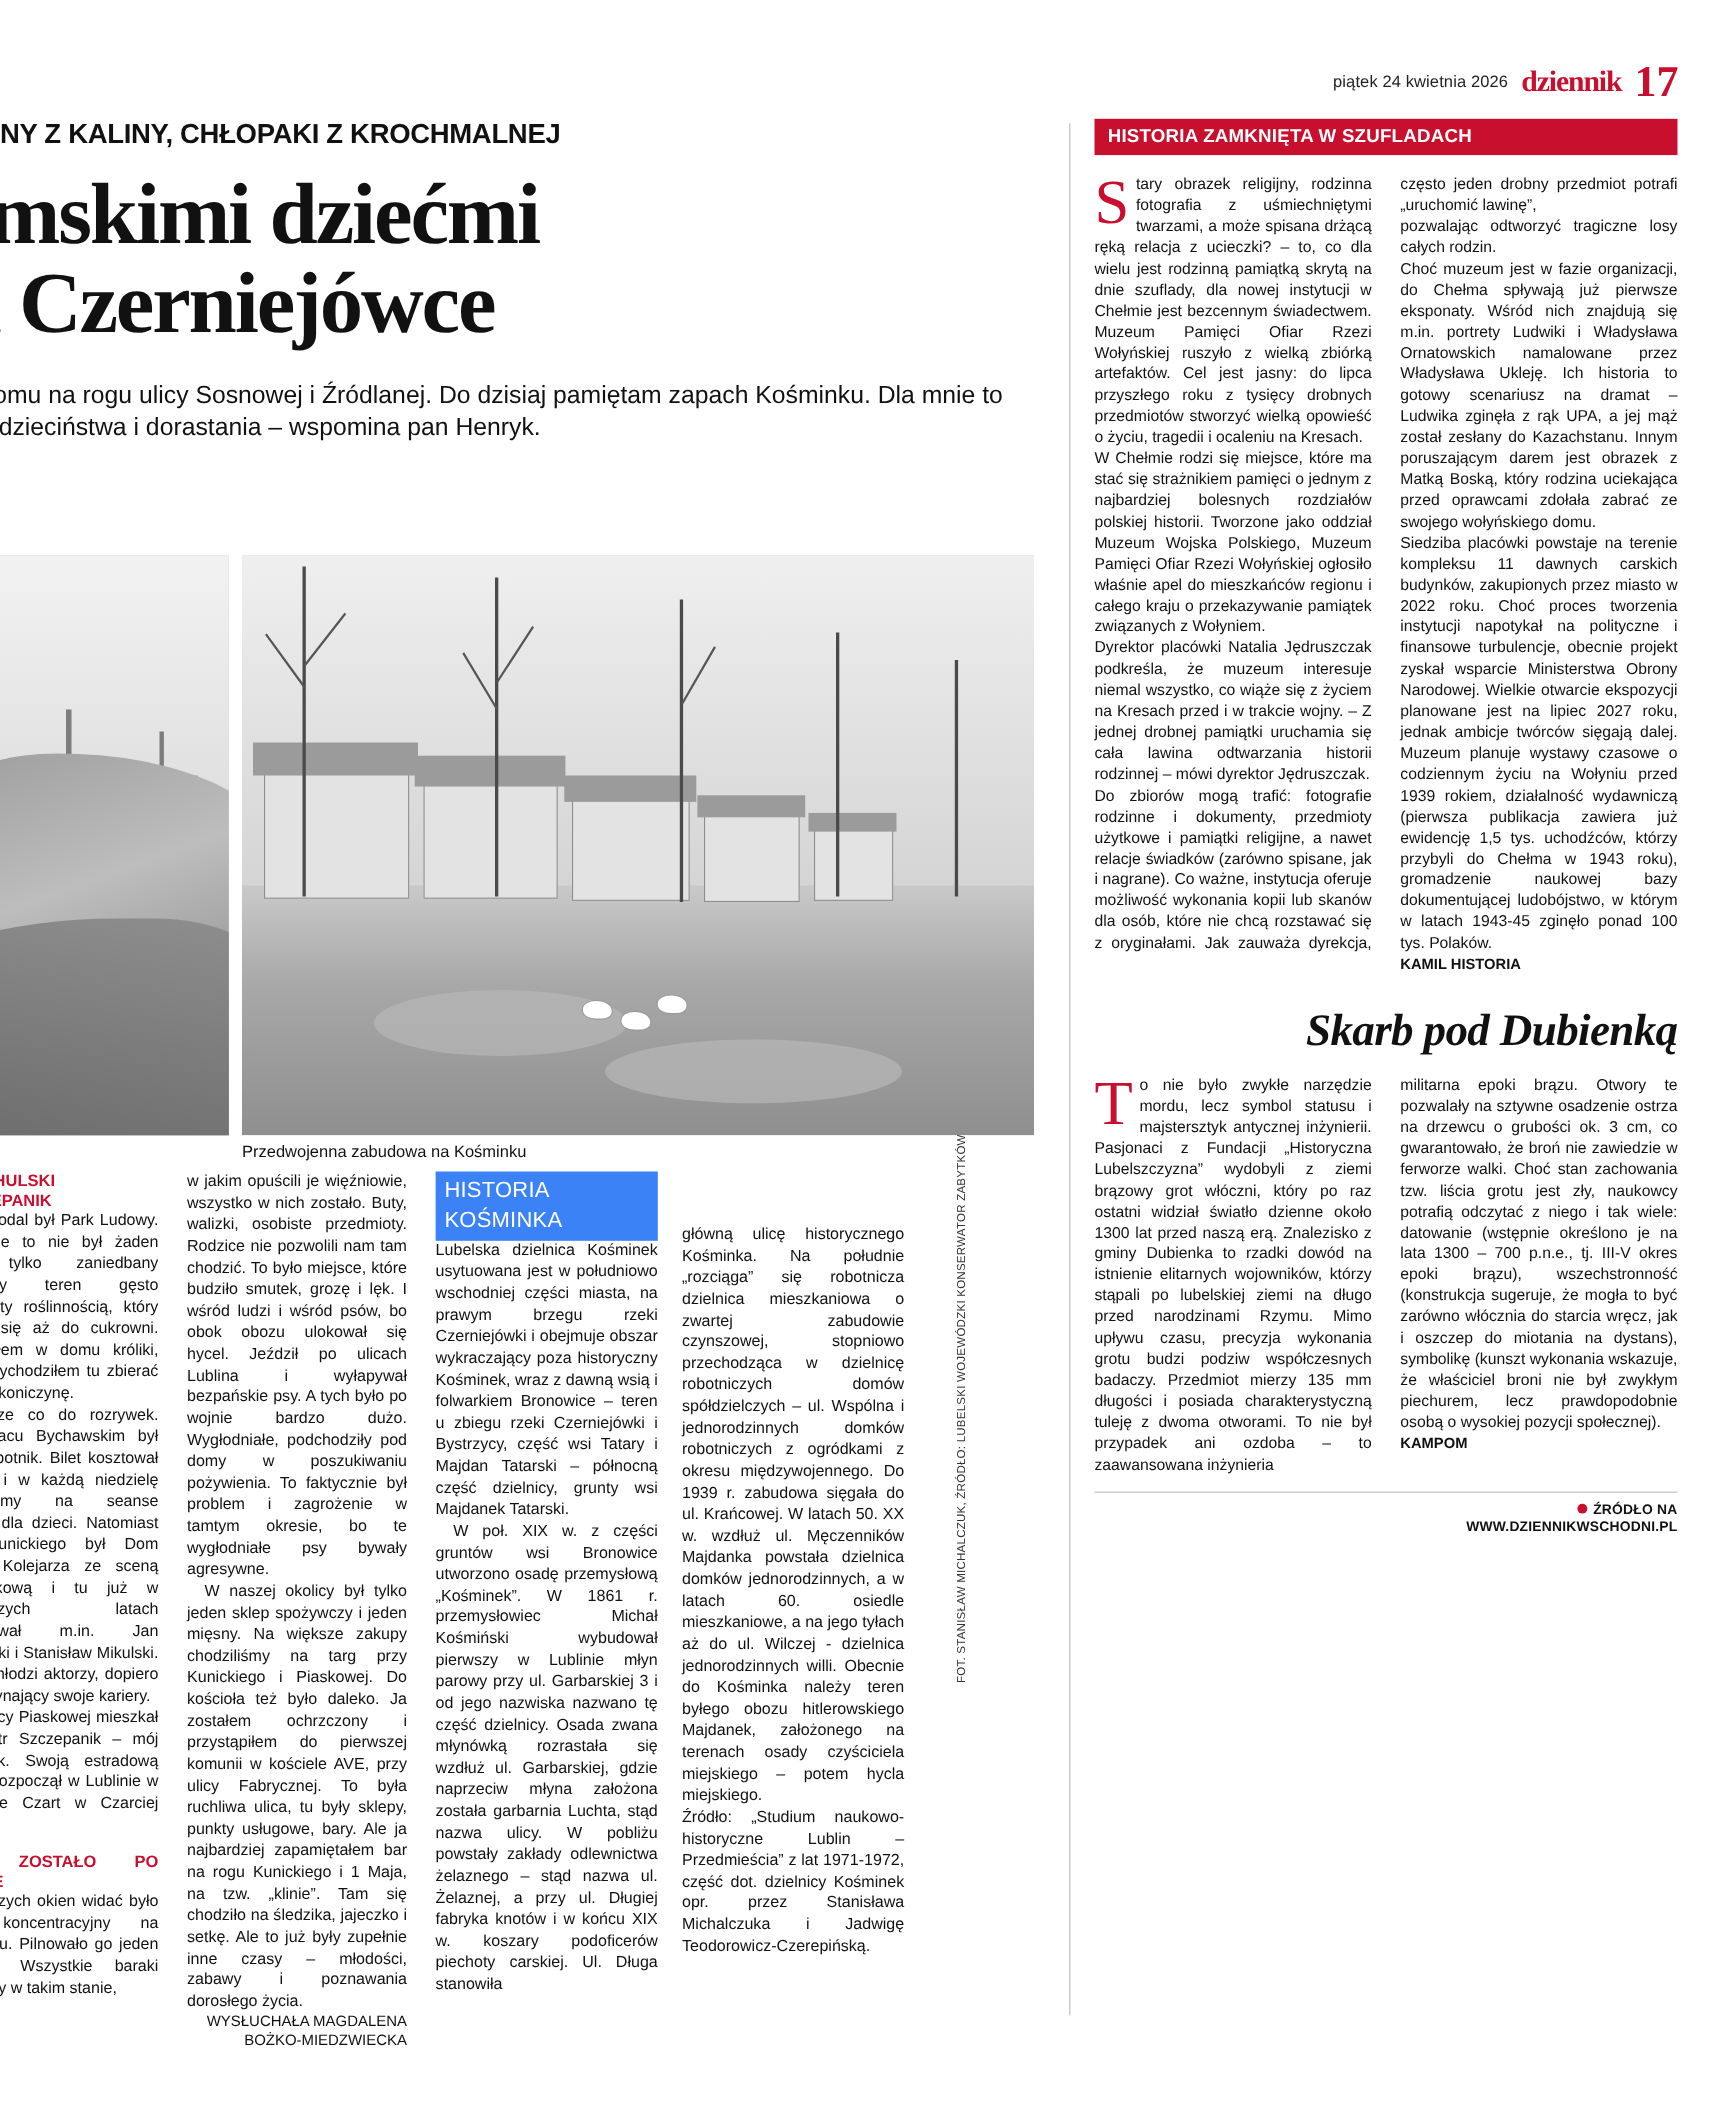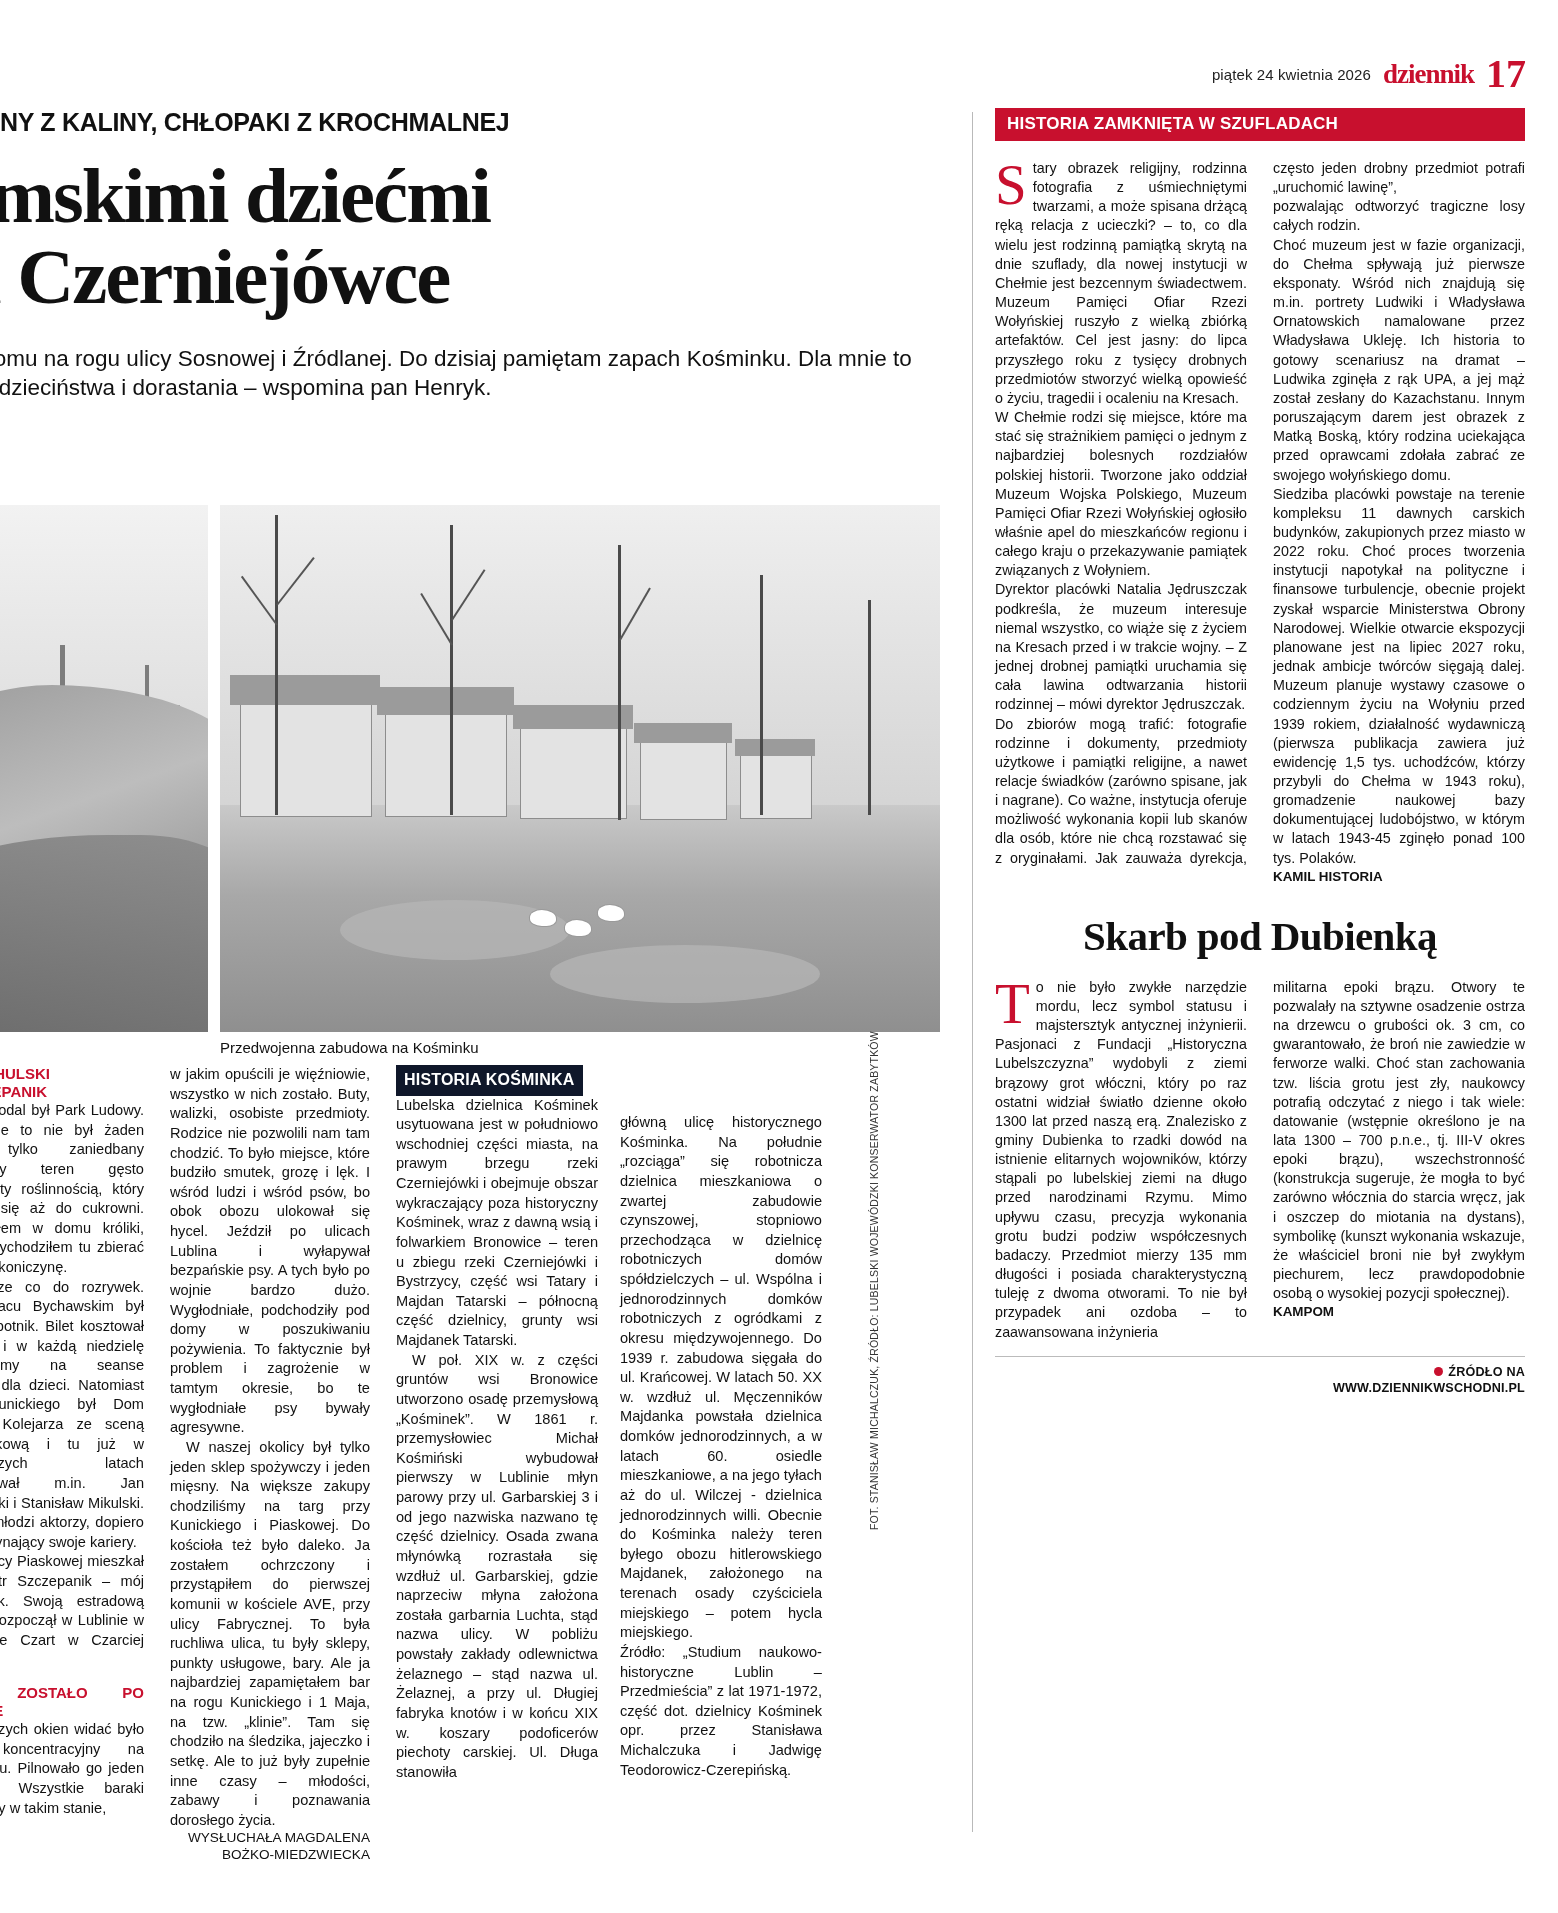--- a/index.html
+++ b/index.html
@@ -224,24 +224,24 @@
   .sign {
     text-align: right;
     font-weight: normal;
     font-size: 13.6px;
     line-height: 1.25;
     margin-top: 8px;
     text-indent: 0;
   }
 
   .boxhead {
-    background: #0f172a;
+    background: #3b82f6;
     color: #fff;
-    font-weight: bold;
-    font-size: 16px;
+    font-weight: normal;
+    font-size: 20px;
     padding: 4px 8px 5px 8px;
     display: inline-block;
     letter-spacing: 0.2px;
   }
   .boxtext {
     margin-top: 10px;
   }
 
   
   .vrule {
@@ -298,23 +298,24 @@
   }
   .byline {
     font-weight: bold;
     font-size: 13.4px;
     margin-top: 6px;
   }
   .r-headline2 {
     font-family: "Liberation Serif", serif;
     font-weight: bold;
     font-size: 41px;
-    text-align: center;
+    text-align: right;
     margin-top: 26px;
     letter-spacing: -0.6px;
+    font-style: italic;
   }
   .more {
     margin-top: 14px;
     border-top: 1px solid #bbb;
     padding-top: 8px;
     text-align: right;
     font-size: 12.6px;
     font-weight: bold;
     letter-spacing: 0.2px;
   }

